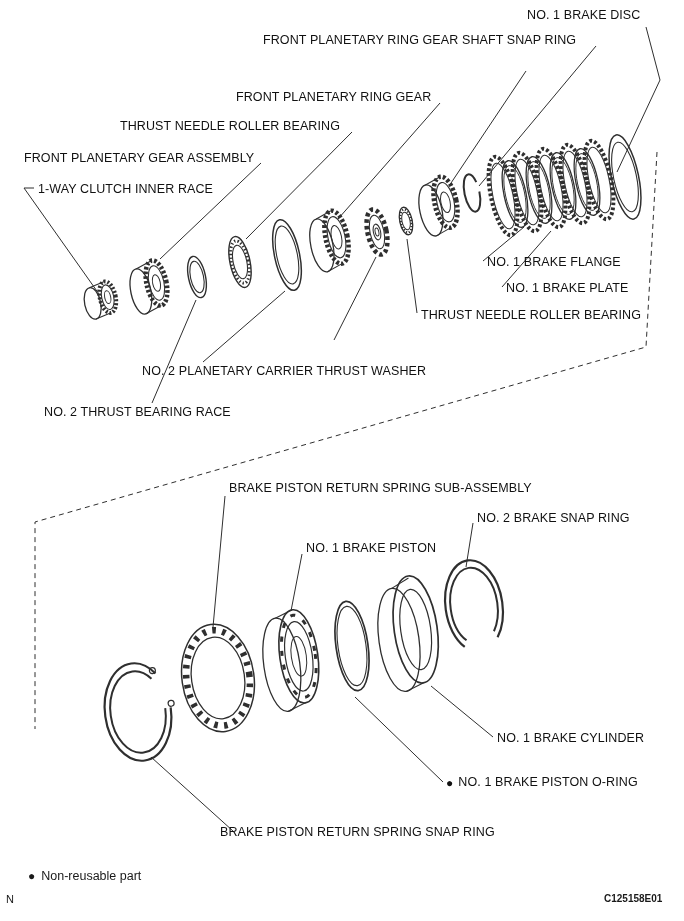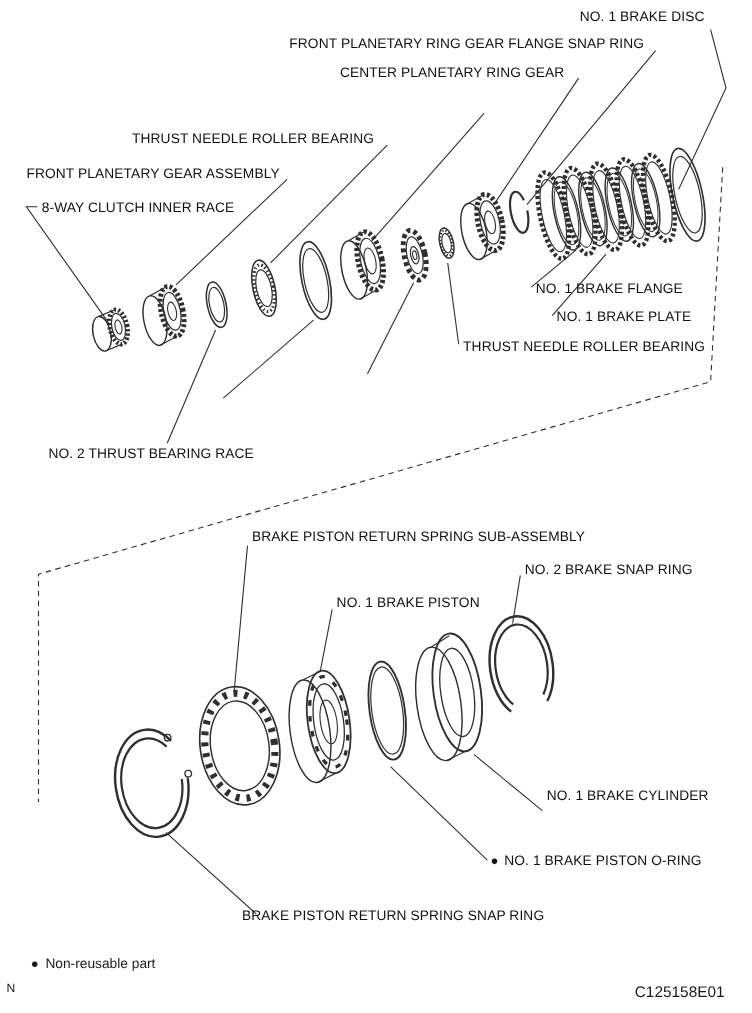--- a/index.html
+++ b/index.html
@@ -8,21 +8,21 @@
   #stage{position:absolute;left:0;top:0;width:684px;height:921px;}
   svg#art{position:absolute;left:0;top:0;}
   
   #art *{fill:none;stroke:#2f2f2f;}
   .lbl{position:absolute;font-size:12.5px;line-height:14px;white-space:nowrap;
        color:#111;letter-spacing:.1px;}
   .lbl .bullet{display:inline-block;margin-right:5px;font-size:12px;transform:translateY(.5px);}
   .legend{position:absolute;font-size:12.5px;white-space:nowrap;}
   .legend .bullet{margin-right:6px;font-size:12px;}
   .page-marker{position:absolute;left:6px;top:893px;font-size:11px;}
-  .fig-code{position:absolute;left:577px;top:893px;font-size:14px;font-weight:normal;}
+  .fig-code{position:absolute;left:604px;top:893px;font-size:10px;font-weight:bold;}
 </style>
 </head>
 <body>
 
 <div id="stage">
 
 <svg id="art" width="684" height="921" viewBox="0 0 684 921">
 
   <polyline points="657,152 646,347 35,522 35,729" stroke-width="1" stroke-dasharray="5 4"></polyline>
 
@@ -197,34 +197,35 @@
   </g>
 
   <g transform="rotate(-8 474 606)">
     <ellipse cx="474" cy="606" rx="28.5" ry="46" stroke-width="2.2" stroke-dasharray="201 40" stroke-dashoffset="165"></ellipse>
     <ellipse cx="474" cy="606" rx="23.5" ry="38.5" stroke-width="2" stroke-dasharray="166 34" stroke-dashoffset="137"></ellipse>
   </g>
 
 </svg>
 
 <div class="lbl" style="left:527px;top:8px">NO. 1 BRAKE DISC</div>
-<div class="lbl" style="left:263px;top:33px">FRONT PLANETARY RING GEAR FLANGE SNAP RING</div>
-<div class="lbl" style="left:309px;top:59px">CENTER PLANETARY RING GEAR</div>
+<div class="lbl" style="left:263px;top:33px">FRONT PLANETARY RING GEAR SHAFT SNAP RING</div>
+<div class="lbl" style="left:236px;top:90px">FRONT PLANETARY RING GEAR</div>
 <div class="lbl" style="left:120px;top:119px">THRUST NEEDLE ROLLER BEARING</div>
 <div class="lbl" style="left:24px;top:151px">FRONT PLANETARY GEAR ASSEMBLY</div>
-<div class="lbl" style="left:38px;top:182px">8-WAY CLUTCH INNER RACE</div>
+<div class="lbl" style="left:38px;top:182px">1-WAY CLUTCH INNER RACE</div>
 <div class="lbl" style="left:487px;top:255px">NO. 1 BRAKE FLANGE</div>
 <div class="lbl" style="left:506px;top:281px">NO. 1 BRAKE PLATE</div>
 <div class="lbl" style="left:421px;top:308px">THRUST NEEDLE ROLLER BEARING</div>
+<div class="lbl" style="left:142px;top:364px">NO. 2 PLANETARY CARRIER THRUST WASHER</div>
 <div class="lbl" style="left:44px;top:405px">NO. 2 THRUST BEARING RACE</div>
 
 <div class="lbl" style="left:229px;top:481px">BRAKE PISTON RETURN SPRING SUB-ASSEMBLY</div>
 <div class="lbl" style="left:477px;top:511px">NO. 2 BRAKE SNAP RING</div>
 <div class="lbl" style="left:306px;top:541px">NO. 1 BRAKE PISTON</div>
-<div class="lbl" style="left:497px;top:716px">NO. 1 BRAKE CYLINDER</div>
+<div class="lbl" style="left:497px;top:731px">NO. 1 BRAKE CYLINDER</div>
 
 <div class="lbl" style="left:446px;top:775px">
   <span class="bullet">●</span><span>NO. 1 BRAKE PISTON O-RING</span>
 </div>
 
 <div class="lbl" style="left:220px;top:825px">BRAKE PISTON RETURN SPRING SNAP RING</div>
 
 <div class="legend" style="left:28px;top:869px">
   <span class="bullet">●</span><span>Non-reusable part</span>
 </div>

